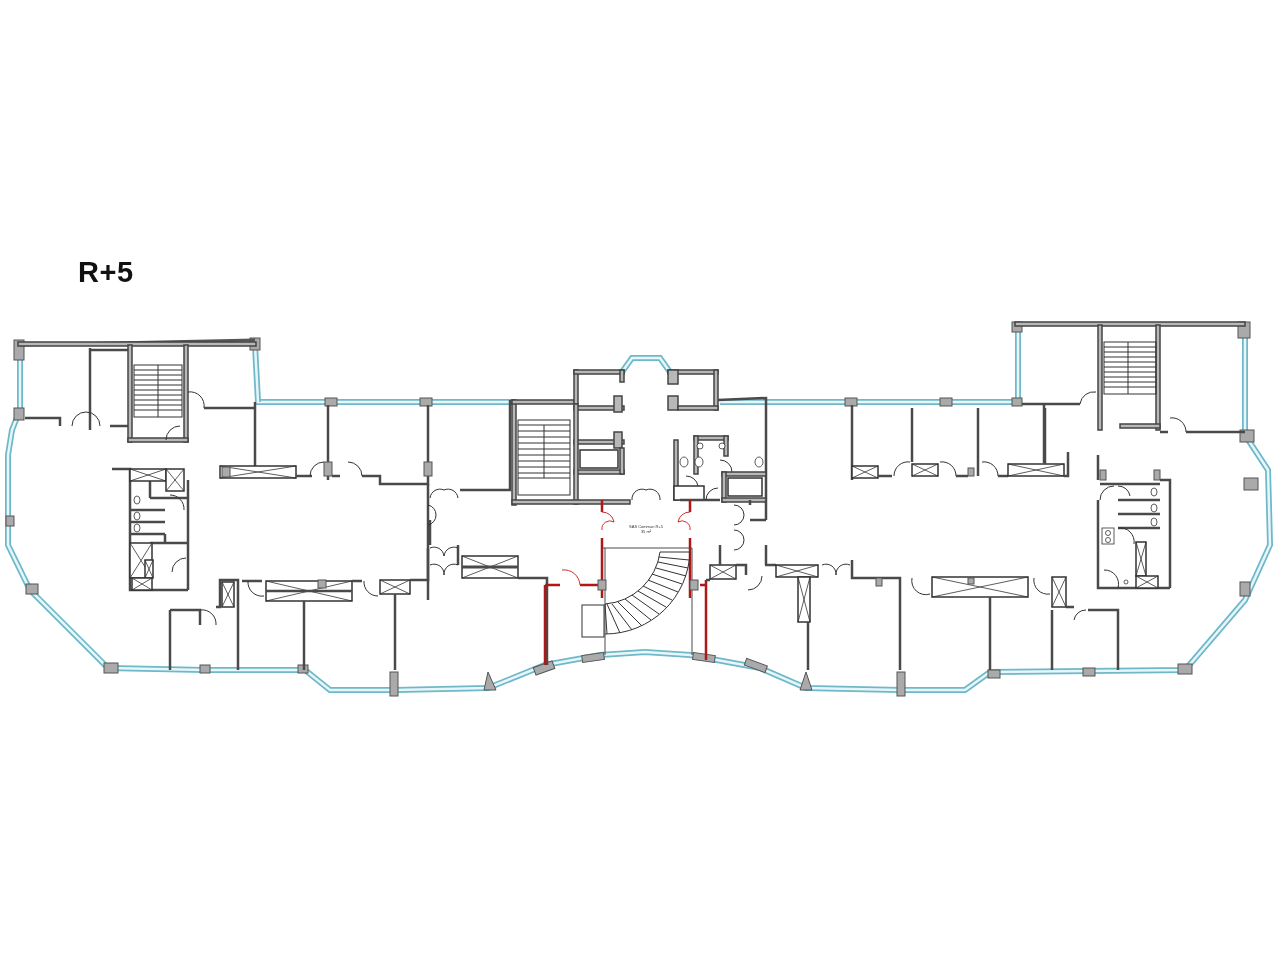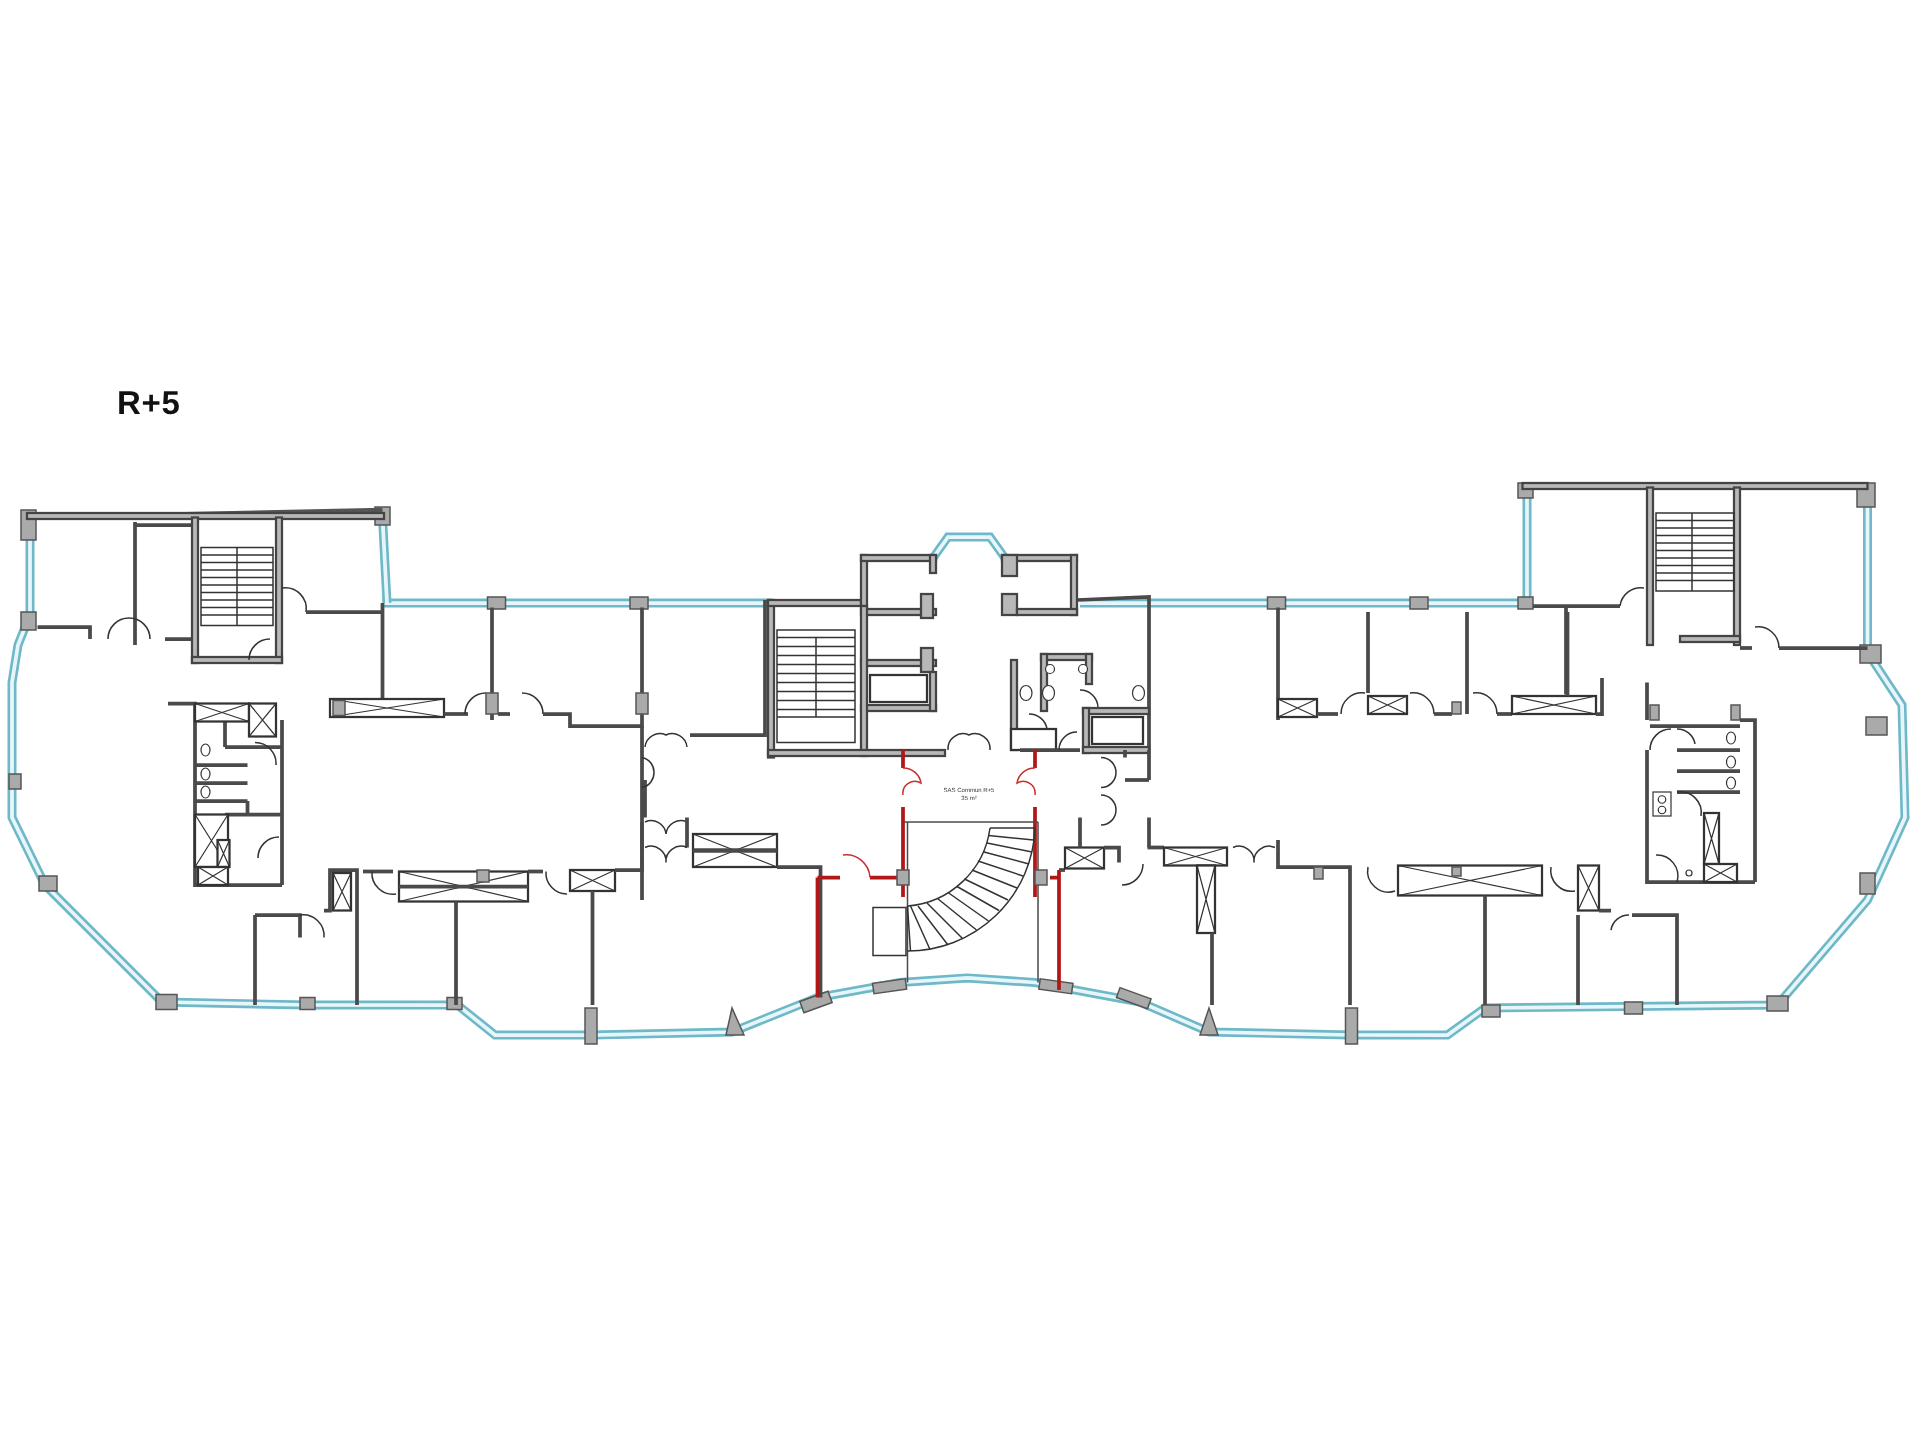--- a/index.html
+++ b/index.html
@@ -1,17 +1,17 @@
 <!DOCTYPE html>
 <html><head>
 <meta charset="utf-8">
 <style>
   html, body { margin: 0; padding: 0; background: #ffffff; }
   body { width: 1280px; height: 960px; position: relative; overflow: hidden; font-family: "Liberation Sans", sans-serif; }
-  .level-label { position: absolute; left: 78px; top: 256px; font-size: 22px; font-weight: bold; color: #111; letter-spacing: 0.5px; }
+  .level-label { position: absolute; left: 78px; top: 256px; font-size: 29px; font-weight: bold; color: #111; letter-spacing: 0.5px; }
   .plan { position: absolute; left: 0; top: 0; width: 1280px; height: 960px; }
   .wall { fill: none; stroke: #555; stroke-width: 3; }
   .wall-thick { fill: #b8b8b8; stroke: #444; stroke-width: 1.5; }
   .part { fill: none; stroke: #4a4a4a; stroke-width: 2.5; }
   .glaze-o { fill: none; stroke: #6fb8c8; stroke-width: 6; }
   .glaze-i { fill: none; stroke: #e6f6fa; stroke-width: 2.5; }
   .col { fill: #aaa; stroke: #555; stroke-width: 1; }
   .door { fill: none; stroke: #333; stroke-width: 1; }
   .stair { fill: none; stroke: #333; stroke-width: 1; }
   .shaft { fill: #fff; stroke: #333; stroke-width: 1.5; }

